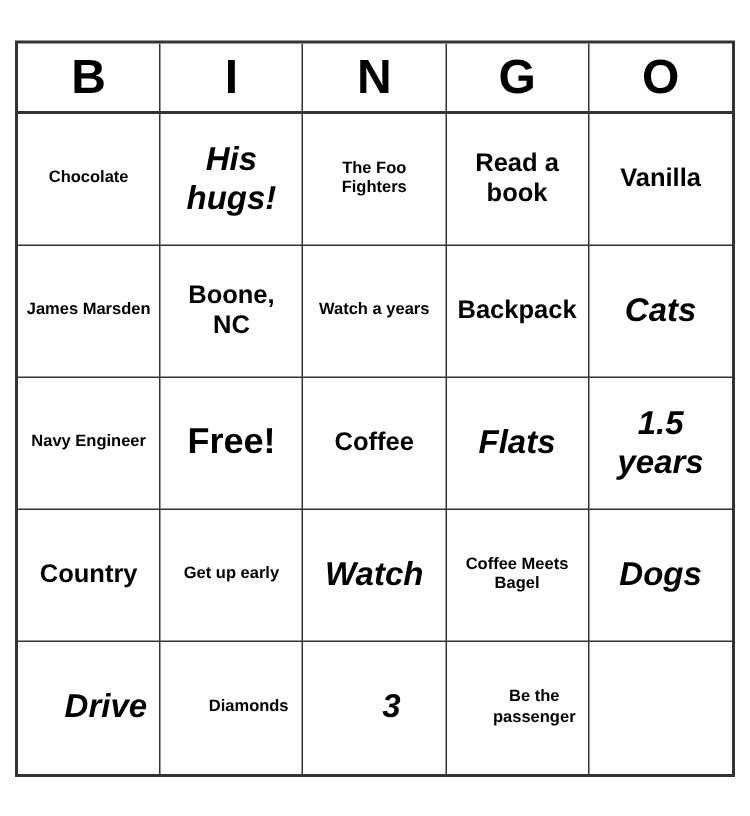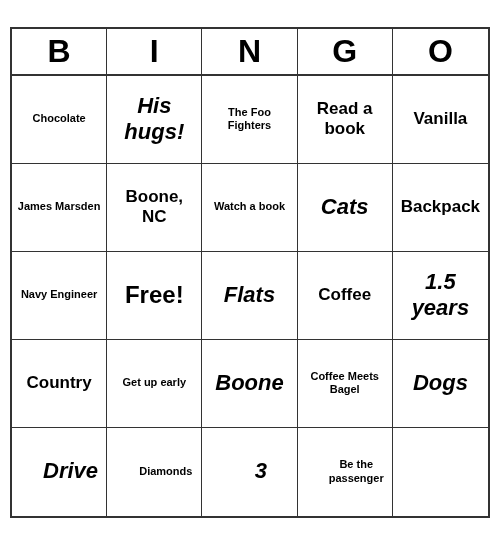--- a/index.html
+++ b/index.html
@@ -84,31 +84,31 @@
       <div class="bingo-header-cell">O</div>
     </div>
   <div class="bingo-grid">
   <div class="bingo-cell small">Chocolate</div>
       <div class="bingo-cell large">His hugs!</div>
       <div class="bingo-cell small">The Foo Fighters</div>
       <div class="bingo-cell medium">Read a book</div>
       <div class="bingo-cell medium">Vanilla</div>
       <div class="bingo-cell small">James Marsden</div>
       <div class="bingo-cell medium">Boone, NC</div>
-      <div class="bingo-cell small">Watch a book</div>
+      <div class="bingo-cell small">Watch a years</div>
+      <div class="bingo-cell medium">Backpack</div>
       <div class="bingo-cell large">Cats</div>
-      <div class="bingo-cell medium">Backpack</div>
       <div class="bingo-cell small">Navy Engineer</div>
       <div class="bingo-cell free">Free!</div>
+      <div class="bingo-cell medium">Coffee</div>
       <div class="bingo-cell large">Flats</div>
-      <div class="bingo-cell medium">Coffee</div>
       <div class="bingo-cell large">1.5 years</div>
       <div class="bingo-cell medium">Country</div>
       <div class="bingo-cell small">Get up early</div>
-      <div class="bingo-cell large">Boone</div>
+      <div class="bingo-cell large">Watch</div>
       <div class="bingo-cell small">Coffee Meets Bagel</div>
       <div class="bingo-cell large">Dogs</div>
       <div class="bingo-cell large">Drive</div>
       <div class="bingo-cell small">Diamonds</div>
       <div class="bingo-cell large">3</div>
       <div class="bingo-cell small">Be the passenger</div>
     </div>
 </div>
 
 </body></html>

